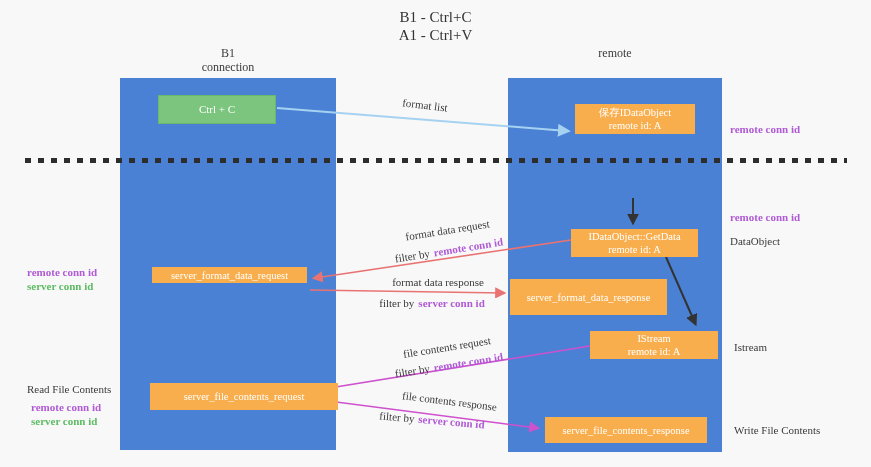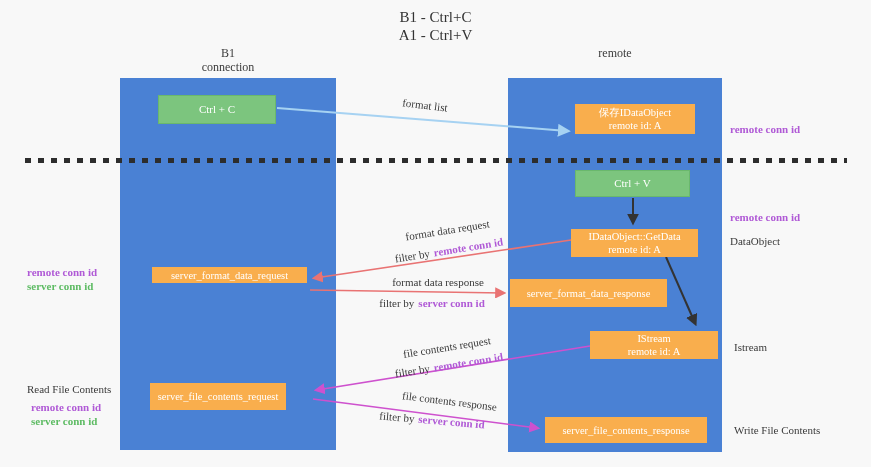--- a/index.html
+++ b/index.html
@@ -78,38 +78,35 @@
     <line x1="313" y1="399" x2="537" y2="428" stroke="#ce51ce" stroke-width="1.6" marker-end="url(#m-mag)"></line>
   </svg>
 
   <div class="abs node green" style="left:158px;top:95px;width:118px;height:29px;">
     <div>Ctrl + C</div>
   </div>
   <div class="abs node orange" style="left:575px;top:104px;width:120px;height:30px;">
     <div>保存IDataObject</div>
     <div>remote id: A</div>
   </div>
-  <div class="abs node green" style="left:575px;top:170px;width:115px;height:27px;">
-    <div>Ctrl + V</div>
-  </div>
   <div class="abs node orange" style="left:571px;top:229px;width:127px;height:28px;">
     <div>IDataObject::GetData</div>
     <div>remote id: A</div>
   </div>
   <div class="abs node orange" style="left:590px;top:331px;width:128px;height:28px;">
     <div>IStream</div>
     <div>remote id: A</div>
   </div>
   <div class="abs node orange" style="left:152px;top:267px;width:155px;height:16px;">
     <div>server_format_data_request</div>
   </div>
-  <div class="abs node orange" style="left:510px;top:279px;width:157px;height:28px;">
+  <div class="abs node orange" style="left:510px;top:279px;width:157px;height:36px;">
     <div>server_format_data_response</div>
   </div>
-  <div class="abs node orange" style="left:150px;top:383px;width:136px;height:27px;">
+  <div class="abs node orange" style="left:150px;top:383px;width:188px;height:27px;">
     <div>server_file_contents_request</div>
   </div>
   <div class="abs node orange" style="left:545px;top:417px;width:162px;height:26px;">
     <div>server_file_contents_response</div>
   </div>
 
   <div class="abs lbl center dark" style="left:390px;top:99px;width:70px;transform:rotate(7deg);">format list</div>
 
   <div class="abs lbl center dark" style="left:390px;top:224px;width:115px;transform:rotate(-9deg);">format data request</div>
   <div class="abs lbl center filter" style="left:383px;top:244px;width:132px;transform:rotate(-9deg);">

